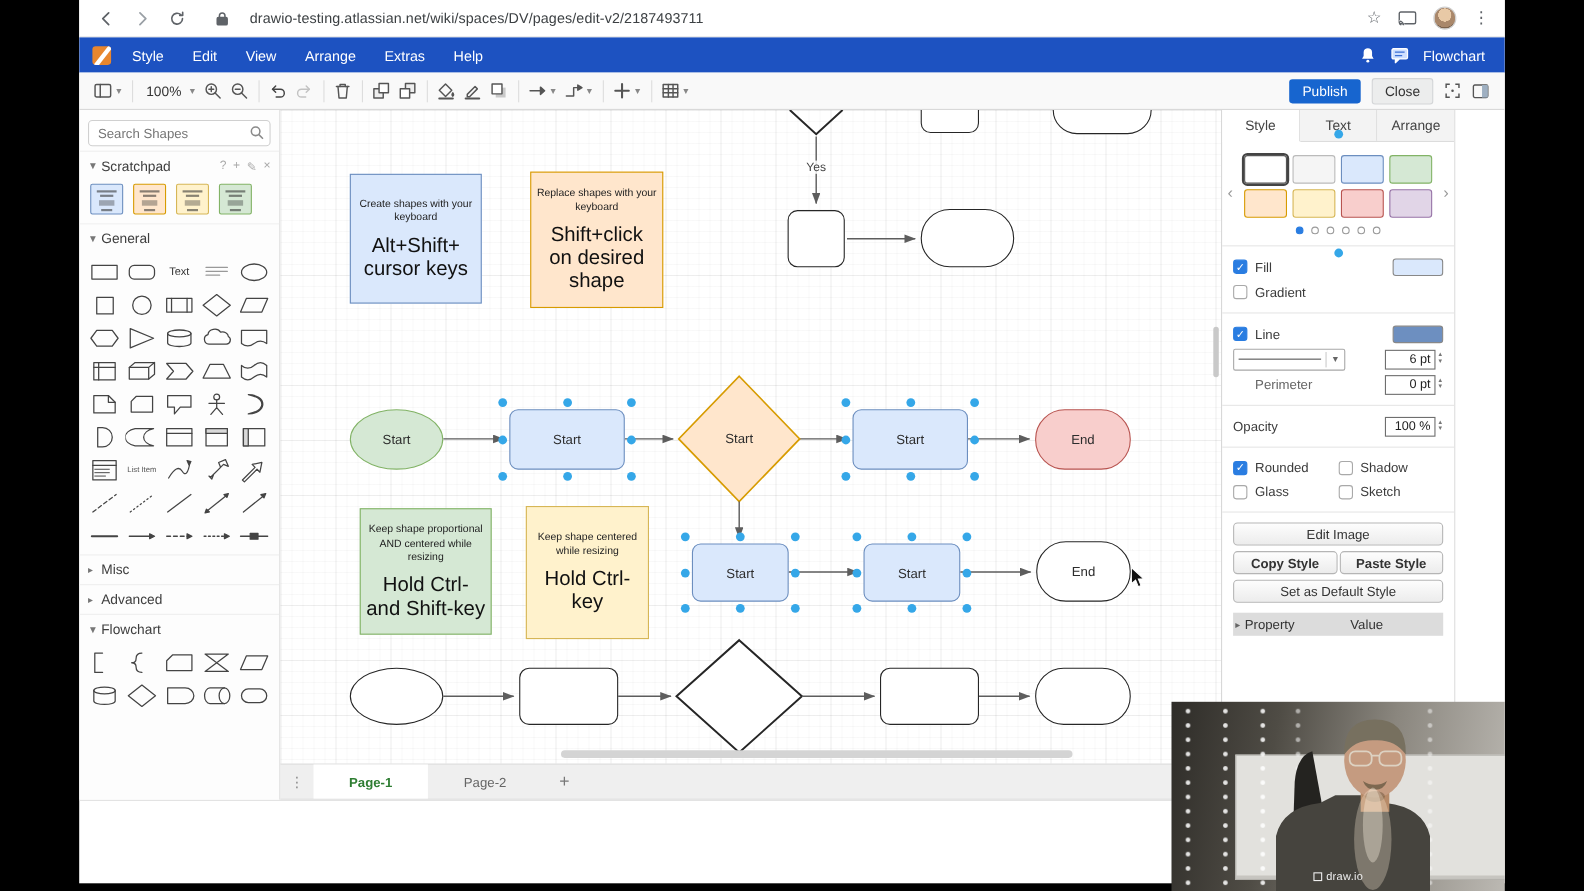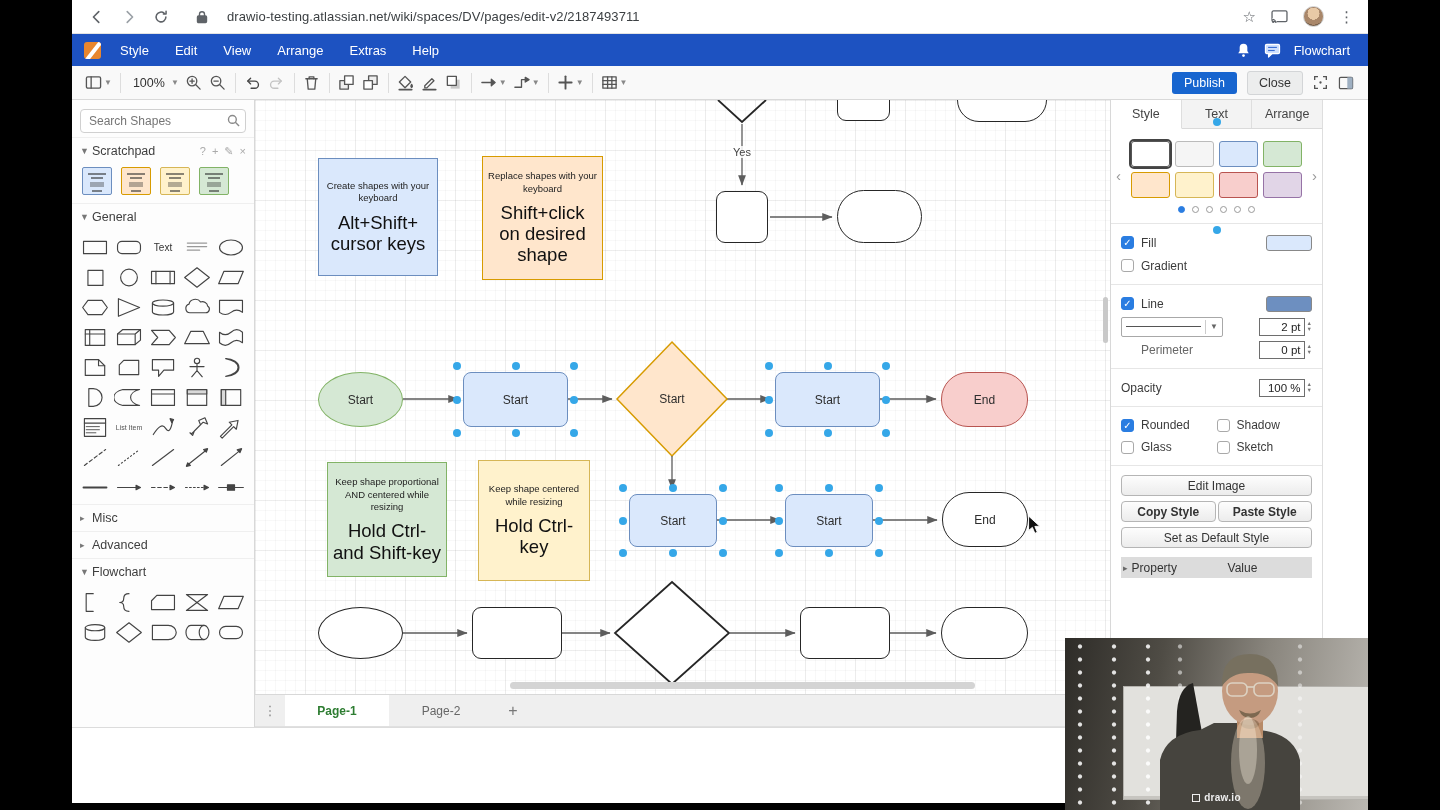--- a/index.html
+++ b/index.html
@@ -112,21 +112,21 @@
   .muted{color:#666;}
   .tgl-grid{display:flex;flex-wrap:wrap;}
   .tgl{width:50%;display:flex;align-items:center;gap:7px;height:22px;}
   .fbtn{display:flex;align-items:center;justify-content:center;height:21px;border:1px solid #b5b5b5;border-radius:4px;background:linear-gradient(#fdfdfd,#ececec);font-size:12px;color:#333;}
   .fbtn-row{display:flex;gap:2px;margin-top:5px;font-weight:bold;}
   .prop-head{margin-top:9px;height:21px;background:#dcdcdc;display:flex;align-items:center;font-size:12px;color:#333;padding:0 8px 0 2px;gap:4px;}
   .prop-head .tri{font-size:9px;color:#666;}
   .prop-head .pv{width:92px;}
   .page-gutter{width:46px;background:#fff;border-left:1px solid #dedede;}
   
-  #webcam{position:absolute;left:1065px;top:638px;width:303px;height:172px;overflow:hidden;z-index:50;background:linear-gradient(100deg,#2e2c28 0%,#4f4c45 30%,#8a867e 62%,#bcb9b3 100%);font-weight:bold;}
+  #webcam{position:absolute;left:1065px;top:638px;width:303px;height:172px;overflow:hidden;z-index:50;background:linear-gradient(100deg,#2e2c28 0%,#4f4c45 30%,#8a867e 62%,#bcb9b3 100%);}
   .whiteboard{position:absolute;left:58px;top:48px;width:248px;height:114px;background:#e2e1dd;border:1px solid #b4b2ad;box-shadow:inset 0 -3px 0 #c7c5c0;}
   .led{position:absolute;top:0;bottom:0;width:6px;opacity:.9;background-image:radial-gradient(circle,rgba(255,255,255,.95) 1.6px,rgba(255,255,255,0) 2.6px);background-size:6px 13px;background-repeat:repeat-y;background-position:center 2px;}
   .shirt-label{position:absolute;left:0;right:0;bottom:7px;text-align:center;color:#efefef;font-size:10px;letter-spacing:.3px;z-index:4;}
   .shirt-label .lg-sq{display:inline-block;width:8px;height:8px;border:1.5px solid #efefef;vertical-align:-1px;margin-right:4px;position:relative;}
   svg{display:block;}
 </style>
 </head>
 <body>
 
 <div id="stage">
@@ -887,21 +887,21 @@
             <span class="cb on">✓</span>
             <span>Line</span>
             <span class="swbtn" id="line-swatch" style="background: rgb(109, 143, 192);"></span>
           </div>
           <div class="frow">
             <span class="lstyle">
                 <span class="ln"></span>
                 <span class="dd">▼</span>
               </span>
             <span class="numin">
-                <span class="val">2 pt</span>
+                <span class="val">6 pt</span>
                 <span class="spin">
                   <span>▲</span>
                   <span>▼</span>
                 </span>
               </span>
           </div>
           <div class="frow">
             <span class="muted" style="margin-left:20px;">Perimeter</span>
             <span class="numin">
                 <span class="val">0 pt</span>

